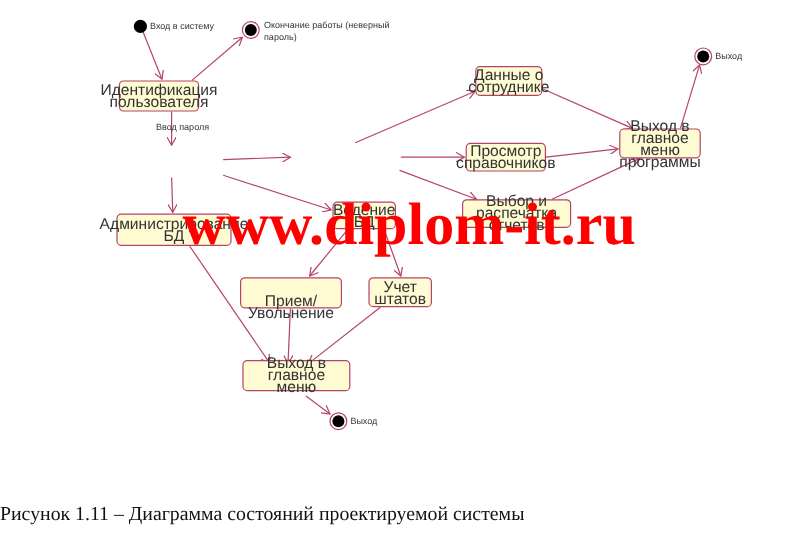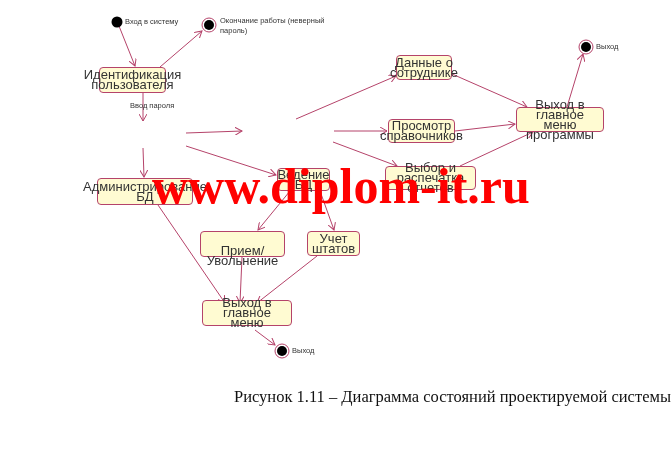--- a/index.html
+++ b/index.html
@@ -4,21 +4,21 @@
 <style>
   html, body { margin: 0; padding: 0; background: #ffffff; }
   body { width: 671px; height: 460px; position: relative; overflow: hidden; font-family: "Liberation Sans", sans-serif; }
   #diagram { position: absolute; left: 0; top: 0; width: 671px; height: 460px; }
   .state { position: absolute; box-sizing: border-box; background: #fffbd2; border: 1.3px solid #b5436a; border-radius: 4px;
            display: flex; align-items: center; justify-content: center; text-align: center;
            font-size: 13px; line-height: 10px; color: #333; padding: 1px 3px; }
   .lbl { position: absolute; font-size: 7.5px; line-height: 10px; color: #333; white-space: nowrap; }
   .watermark { position: absolute; left: 152px; top: 158px; font-family: Liberation Serif, serif; font-weight: bold;
                font-size: 50px; line-height: 56px; color: #ff0000; letter-spacing: 0px; white-space: nowrap; }
-  .caption { position: absolute; left: 0; width: 671px; top: 387px; text-align: right;
+  .caption { position: absolute; left: 0; width: 671px; top: 418px; text-align: left;
              font-family: "Liberation Serif", serif; font-size: 16.5px; color: #111; }
 </style>
 </head>
 <body>
 
 <div id="diagram">
   <svg width="671" height="460" style="position:absolute;left:0;top:0">
     <defs>
       <marker id="arr" markerWidth="8" markerHeight="8" refX="7" refY="4" orient="auto" markerUnits="userSpaceOnUse">
         <path d="M0,0 L7,4 L0,8" fill="none" stroke="#b5436a" stroke-width="1"></path>
@@ -67,21 +67,21 @@
   <span class="lbl" style="left:596px;top:42px">Выход</span>
   <span class="lbl" style="left:292px;top:346px">Выход</span>
   <span class="lbl" style="left:130px;top:101px">Ввод пароля</span>
 
   <div class="state" style="left:99px;top:67px;width:67px;height:26px">Идентификация пользователя</div>
   <div class="state" style="left:97px;top:178px;width:96px;height:27px">Администрирование БД</div>
   <div class="state" style="left:277px;top:168px;width:53px;height:23px">Ведение БД</div>
   <div class="state" style="left:396px;top:55px;width:56px;height:25px">Данные о сотруднике</div>
   <div class="state" style="left:388px;top:119px;width:67px;height:24px">Просмотр справочников</div>
   <div class="state" style="left:385px;top:166px;width:91px;height:24px">Выбор и распечатка отчетов</div>
-  <div class="state" style="left:516px;top:107px;width:88px;height:25px">Выход в главное меню программы</div>
+  <div class="state" style="left:516px;top:107px;width:68px;height:25px">Выход в главное меню программы</div>
   <div class="state" style="left:200px;top:231px;width:85px;height:26px;align-items:flex-start;padding-top:14px">Прием/Увольнение</div>
   <div class="state" style="left:307px;top:231px;width:53px;height:25px">Учет штатов</div>
   <div class="state" style="left:202px;top:300px;width:90px;height:26px">Выход в главное меню</div>
 
   <div class="watermark">www.diplom-it.ru</div>
 </div>
 
 <div class="caption">Рисунок 1.11 – Диаграмма состояний проектируемой системы</div>
 
 </body></html>

